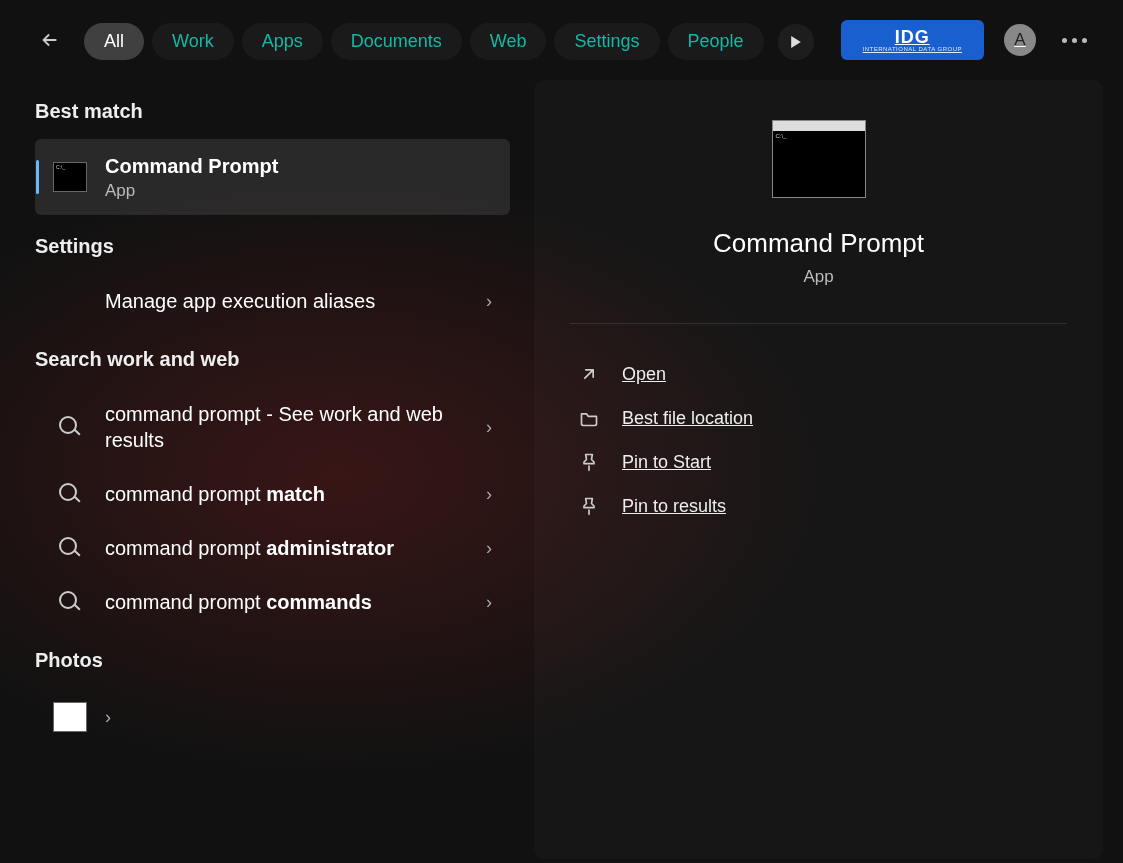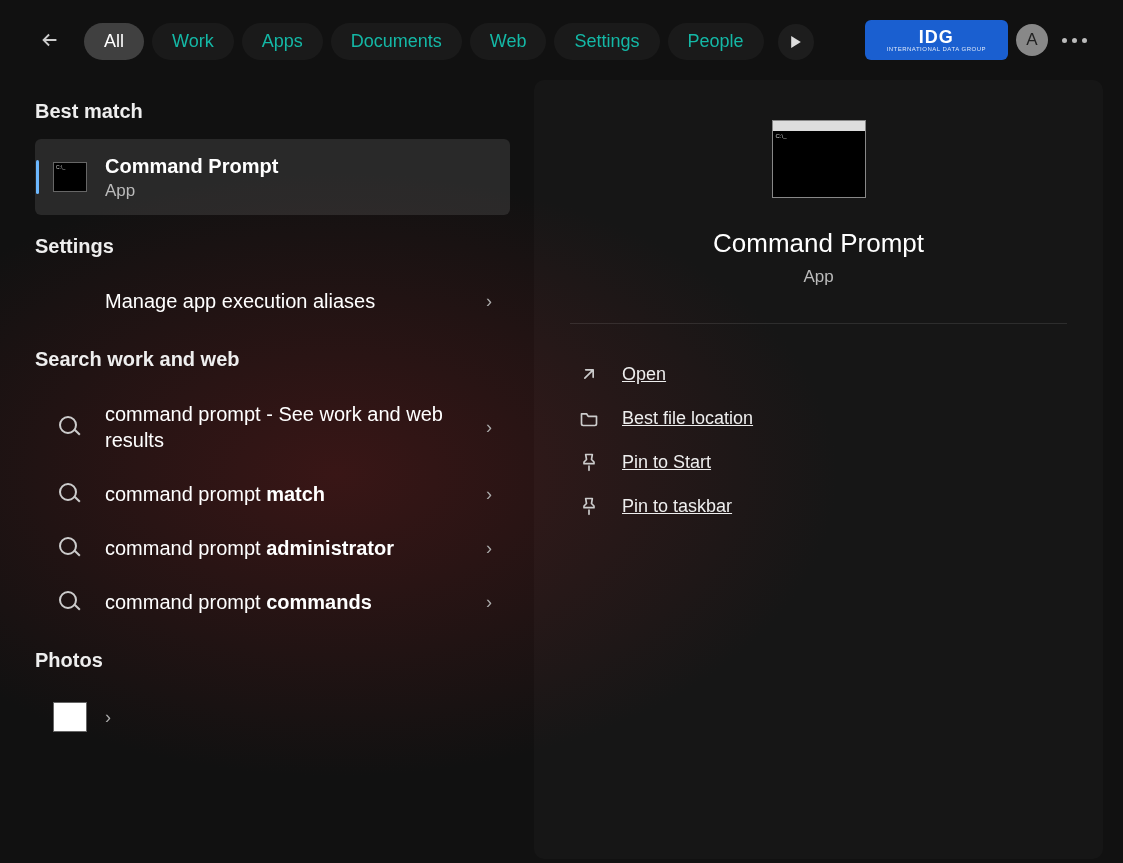--- a/index.html
+++ b/index.html
@@ -33,21 +33,21 @@
 }
 .pill.active { background: rgba(255,255,255,0.20); color: #fff; }
 .play-circle {
   width: 36px; height: 36px;
   display: flex; align-items: center; justify-content: center;
   border-radius: 50%;
   background: rgba(255,255,255,0.05);
   cursor: pointer;
   margin-left: 6px;
 }
-.right-tools { margin-left: auto; display: flex; align-items: center; gap: 8px; }
+.right-tools { margin-left: auto; display: flex; align-items: center; gap: 20px; text-decoration: underline; }
 .idg-badge {
   background: #1a5fd0;
   padding: 8px 22px;
   border-radius: 6px;
   font-size: 18px;
   font-weight: 700;
   letter-spacing: 1px;
   display: flex; flex-direction: column; align-items: center; line-height: 1;
   cursor: pointer;
 }
@@ -269,17 +269,17 @@
             </svg>
           </div>
           <span>Pin to Start</span>
         </div>
         <div class="action-row">
           <div class="action-icon">
             <svg width="20" height="20" viewBox="0 0 24 24" fill="none" stroke="currentColor" stroke-width="2" stroke-linecap="round" stroke-linejoin="round">
               <path d="M12 17v5M8 3h8l-1 6 3 3v2H6v-2l3-3-1-6z"></path>
             </svg>
           </div>
-          <span>Pin to taskbar</span>
+          <span>Pin to results</span>
         </div>
       </div>
   </div>
 </div>
 
 </body></html>

